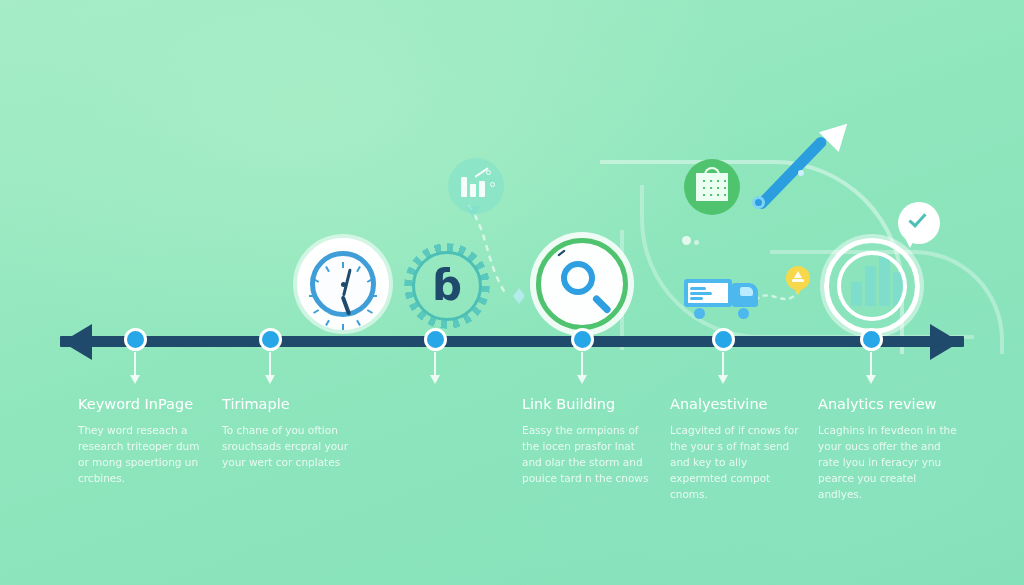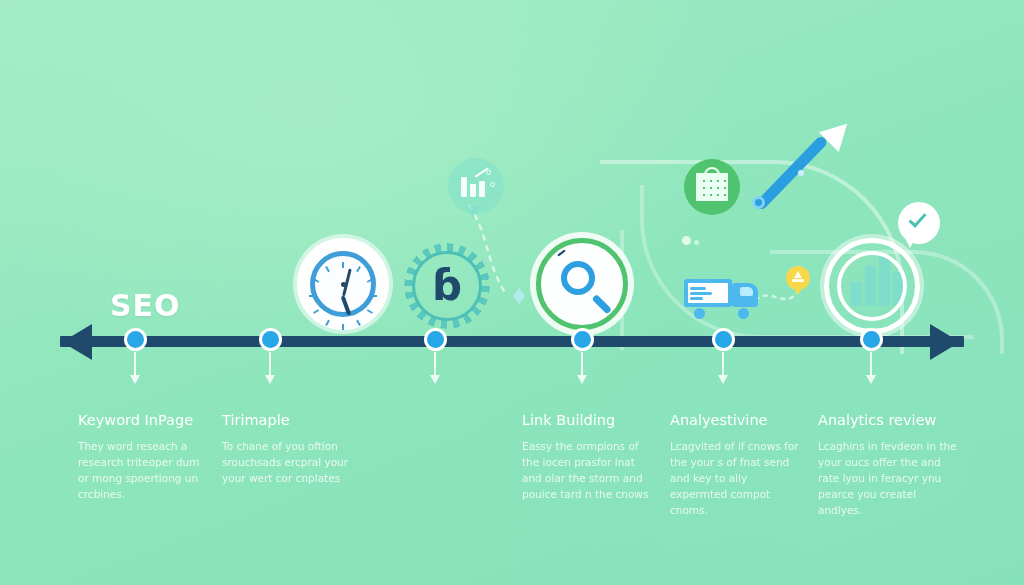--- a/index.html
+++ b/index.html
@@ -39,21 +39,21 @@
         background:#27a6e8;border:3px solid #ffffff;box-sizing:border-box;}
   .ndrop{position:absolute;top:352px;width:2px;height:24px;background:rgba(255,255,255,.85);}
   .ndrop::after{content:"";position:absolute;left:-4px;bottom:-8px;width:0;height:0;
         border-left:5px solid transparent;border-right:5px solid transparent;border-top:9px solid rgba(255,255,255,.85);}
 
   
   #seo-title{position:absolute;left:110px;top:288px;font-size:30px;font-weight:700;
         color:#ffffff;letter-spacing:1px;text-shadow:0 1px 3px rgba(0,0,0,.08);}
 
   
-  .col{position:absolute;top:412px;width:135px;}
+  .col{position:absolute;top:396px;width:135px;}
   .col .ttl{font-size:14.5px;color:#ffffff;font-weight:400;margin:0 0 10px 0;white-space:nowrap;
         filter:blur(.25px);}
   .col .desc{font-size:10.5px;line-height:16px;color:rgba(255,255,255,.80);filter:blur(.35px);}
 
   
   .bigicon{position:absolute;border-radius:50%;box-sizing:border-box;}
 
   
   #icon-clock{left:297px;top:238px;width:92px;height:92px;background:#fdfefe;
       border:7px solid #ffffff;box-shadow:0 0 0 4px rgba(255,255,255,.55);}
@@ -255,21 +255,20 @@
 
   <div class="bigicon" id="icon-bars">
     <div class="inner">
       <div class="bar" style="left:10px;height:24px;"></div>
       <div class="bar" style="left:24px;height:40px;"></div>
       <div class="bar" style="left:38px;height:54px;"></div>
       <div class="bar" style="left:52px;height:34px;"></div>
     </div>
   </div>
 
-  <div id="seo-title">SEO</div>
 
   <div id="axis"></div>
   <div class="axhead" id="axhead-left"></div>
   <div class="axhead" id="axhead-right"></div>
 
   <div class="node" style="left:124px;"></div>
   <div class="node" style="left:259px;"></div>
   <div class="node" style="left:424px;"></div>
   <div class="node" style="left:571px;"></div>
   <div class="node" style="left:712px;"></div>

